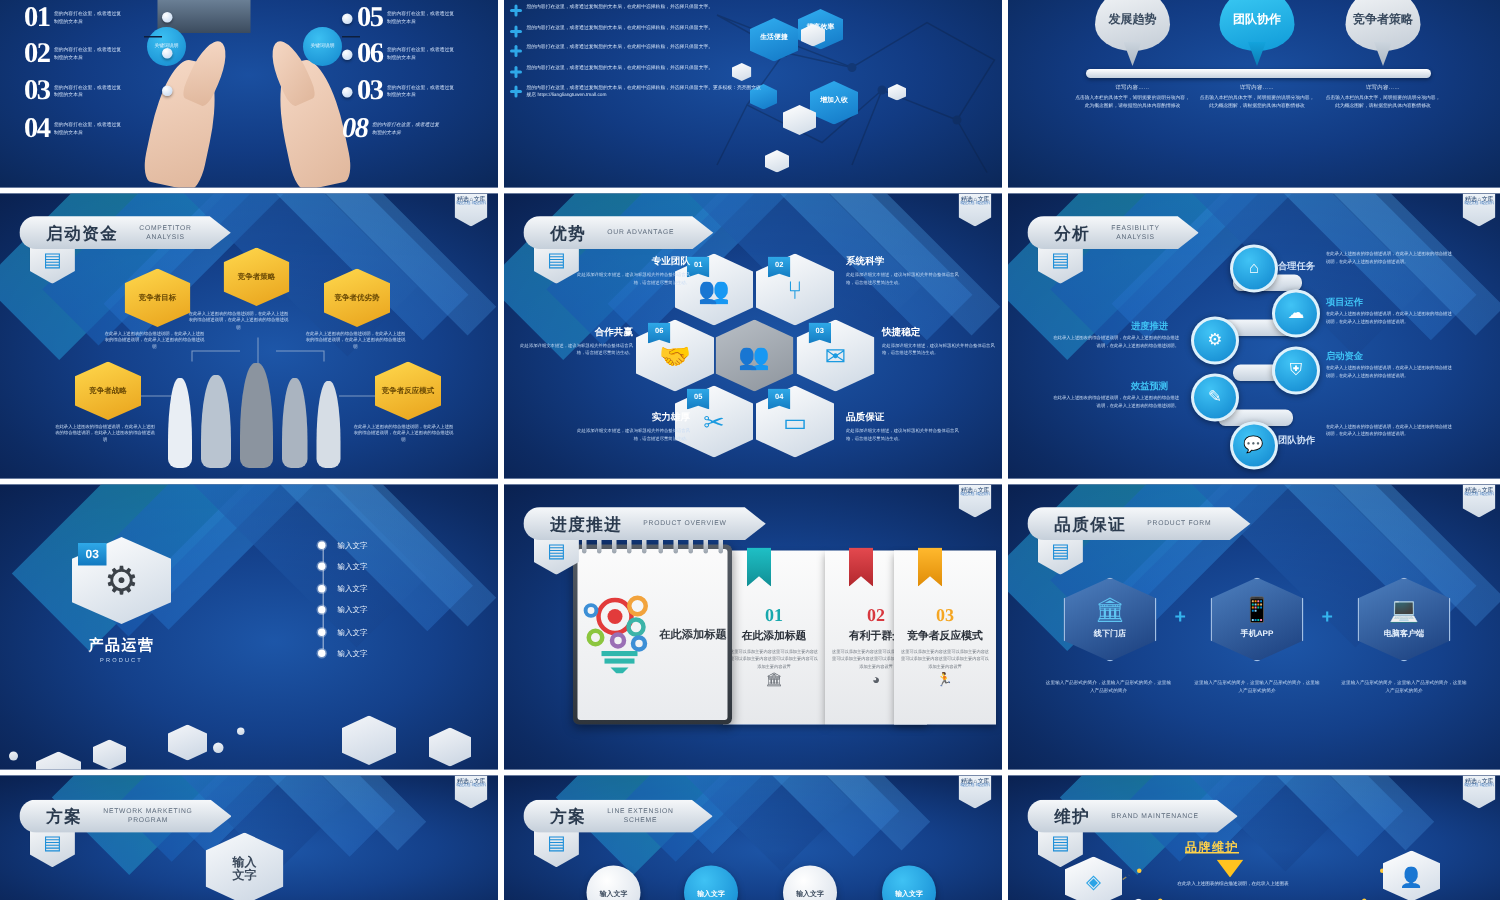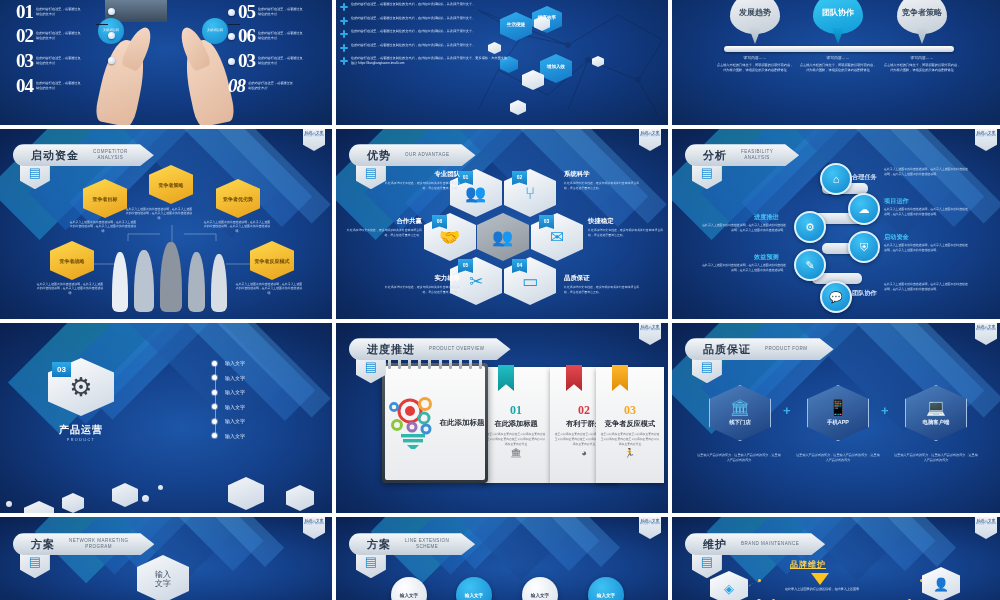--- a/index.html
+++ b/index.html
@@ -170,21 +170,21 @@
       border:1.5px solid rgba(190,215,245,.8);box-sizing:border-box;}
   .s9 .hx .ic{font-size:16px;color:#5fc5f2;line-height:1;}
   .s9 .hx .t{font-size:5.4px;font-weight:bold;color:#eaf4ff;margin-top:3px;}
   .s9 .plus{position:absolute;font-size:13px;font-weight:bold;color:#35b4ee;}
   .s9 .cap{position:absolute;width:86px;text-align:center;font-size:3.1px;line-height:1.7;color:#cbdef6;}
 
   
   .s10 .hx{position:absolute;left:137px;top:38px;width:52px;height:48px;
       background:linear-gradient(155deg,#f8fafc,#c9d4e1);display:flex;align-items:center;justify-content:center;
       box-shadow:0 2px 5px rgba(0,0,0,.35);}
-  .s10 .hx span{font-size:8px;font-weight:normal;color:#3c4a5c;line-height:1.15;text-align:right;}
+  .s10 .hx span{font-size:8px;font-weight:bold;color:#3c4a5c;line-height:1.15;text-align:right;}
   
   .s11 .cc{position:absolute;width:36px;height:36px;border-radius:50%;display:flex;align-items:center;justify-content:center;
       box-shadow:0 2px 5px rgba(0,0,0,.35);}
   .s11 .cc.w{background:radial-gradient(circle at 38% 28%,#ffffff,#d2dbe6);}
   .s11 .cc.b{background:radial-gradient(circle at 38% 28%,#3fc2f4,#1084cd);}
   .s11 .cc span{font-size:4.6px;font-weight:bold;}
   .s11 .cc.w span{color:#3b4a5d;}
   .s11 .cc.b span{color:#fff;}
   
   .s12 .ttl{position:absolute;left:118px;top:42px;font-size:8px;font-weight:bold;color:#ffd24a;letter-spacing:1px;text-decoration:underline;}

